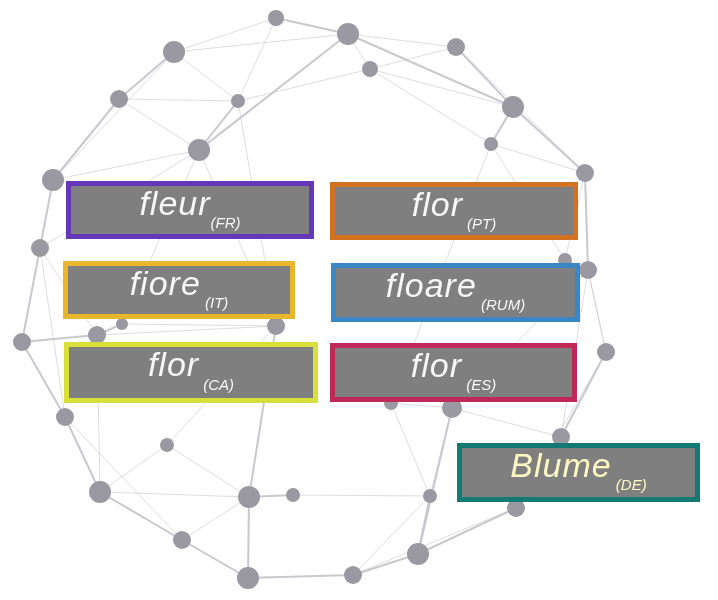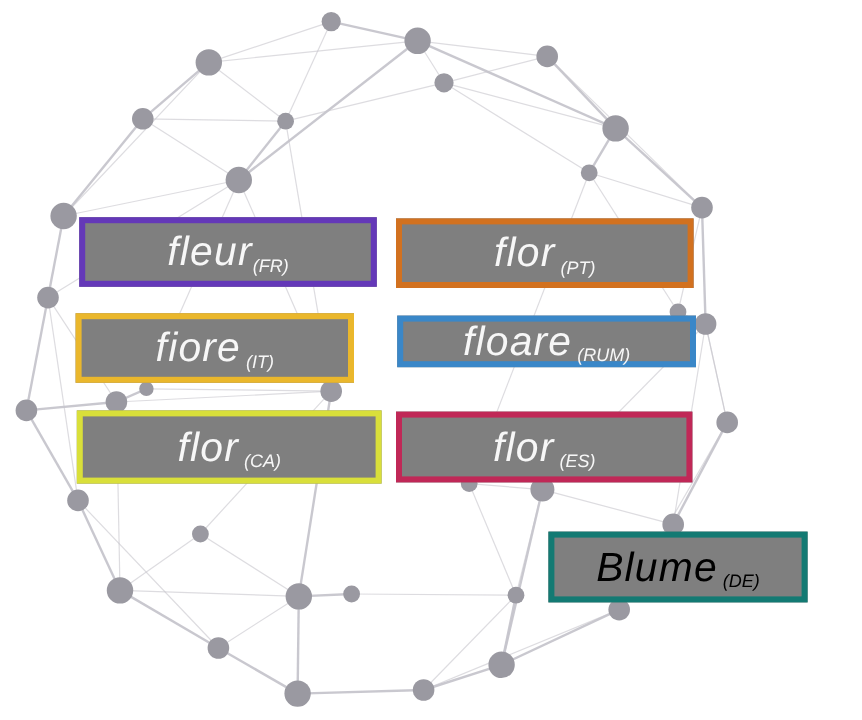--- a/index.html
+++ b/index.html
@@ -29,21 +29,21 @@
     width: 100%;
     height: 100%;
     z-index: 2;
   }
   .lang-box {
     position: absolute;
     box-sizing: border-box;
     border-style: solid;
     border-width: 5px;
     display: flex;
-    align-items: center;
+    align-items: flex-start;
     justify-content: center;
     white-space: pre;
   }
   .word {
     font-style: italic;
     font-size: 34px;
     letter-spacing: 1px;
     line-height: 1;
   }
   .tag {
@@ -166,18 +166,18 @@
       <circle cx="516" cy="508" r="9" fill="#9a99a1"></circle>
       <circle cx="182" cy="540" r="9" fill="#9a99a1"></circle>
       <circle cx="418" cy="554" r="11" fill="#9a99a1"></circle>
       <circle cx="248" cy="578" r="11" fill="#9a99a1"></circle>
       <circle cx="353" cy="575" r="9" fill="#9a99a1"></circle>
     </svg>
   <div id="labels">
       <div class="lang-box" style="left: 66px; top: 181px; width: 248px; height: 58px; border-color: rgb(100, 56, 184); background: rgb(127, 127, 127); color: rgb(247, 247, 247);"><span class="word">fleur</span><span class="tag">(FR)</span></div>
       <div class="lang-box" style="left: 330px; top: 182px; width: 248px; height: 58px; border-color: rgb(210, 113, 31); background: rgb(127, 127, 127); color: rgb(247, 247, 247);"><span class="word">flor</span><span class="tag"> (PT)</span></div>
       <div class="lang-box" style="left: 63px; top: 261px; width: 232px; height: 58px; border-color: rgb(234, 183, 44); background: rgb(127, 127, 127); color: rgb(247, 247, 247);"><span class="word">fiore</span><span class="tag"> (IT)</span></div>
-      <div class="lang-box" style="left: 331px; top: 263px; width: 249px; height: 43px; border-color: rgb(58, 135, 200); background: rgb(127, 127, 127); color: rgb(247, 247, 247);"><span class="word">floare</span><span class="tag"> (RUM)</span></div>
+      <div class="lang-box" style="left: 331px; top: 263px; width: 249px; height: 59px; border-color: rgb(58, 135, 200); background: rgb(127, 127, 127); color: rgb(247, 247, 247);"><span class="word">floare</span><span class="tag"> (RUM)</span></div>
       <div class="lang-box" style="left: 64px; top: 342px; width: 254px; height: 61px; border-color: rgb(217, 223, 58); background: rgb(127, 127, 127); color: rgb(247, 247, 247);"><span class="word">flor</span><span class="tag"> (CA)</span></div>
       <div class="lang-box" style="left: 330px; top: 343px; width: 247px; height: 59px; border-color: rgb(192, 40, 87); background: rgb(127, 127, 127); color: rgb(247, 247, 247);"><span class="word">flor</span><span class="tag"> (ES)</span></div>
-      <div class="lang-box" style="left: 457px; top: 443px; width: 216px; height: 59px; border-color: rgb(19, 122, 115); background: rgb(127, 127, 127); color: #000000;"><span class="word">Blume</span><span class="tag"> (DE)</span></div>
+      <div class="lang-box" style="left: 457px; top: 443px; width: 243px; height: 59px; border-color: rgb(19, 122, 115); background: rgb(127, 127, 127); color: #fef9c3;"><span class="word">Blume</span><span class="tag"> (DE)</span></div>
     </div>
 </div>
 
 </body></html>

